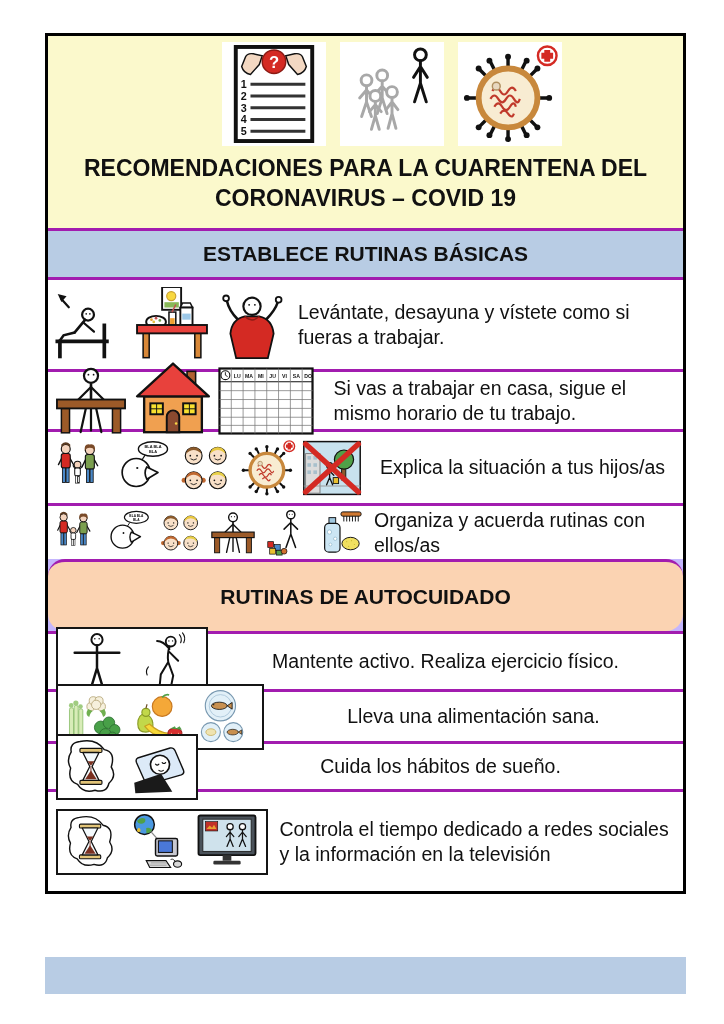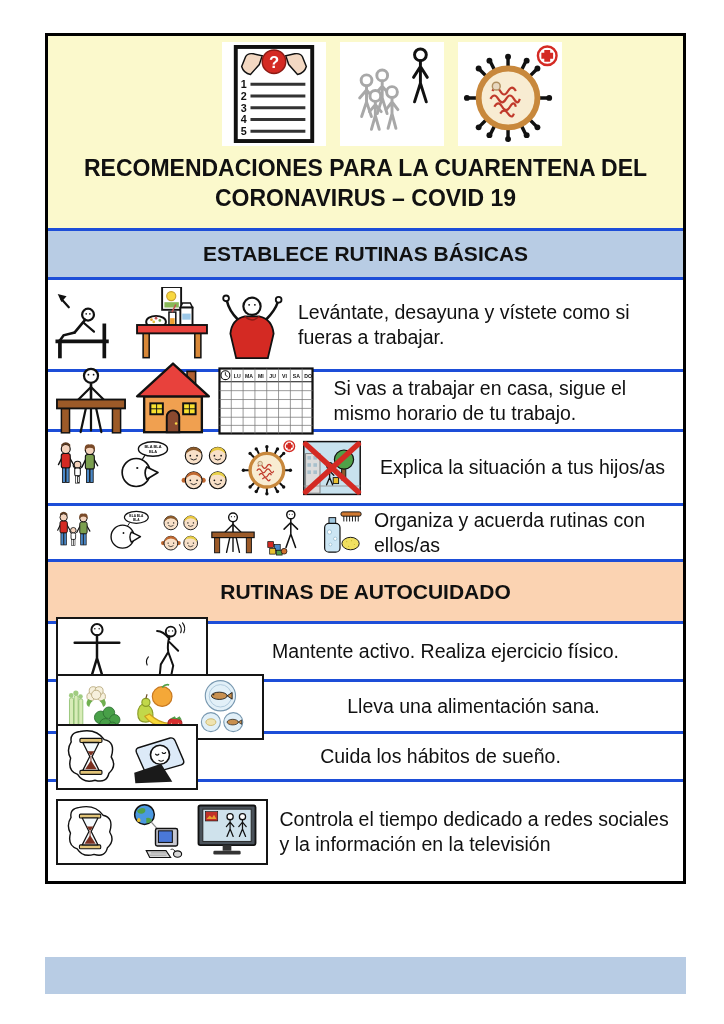--- a/index.html
+++ b/index.html
@@ -1,30 +1,30 @@
 <!DOCTYPE html>
 <html><head>
 <meta charset="utf-8">
 <style>
   html,body{margin:0;padding:0;}
   *,*:before,*:after{box-sizing:border-box;}
   body{width:724px;height:1024px;background:#ffffff;font-family:"Liberation Sans",sans-serif;color:#111;position:relative;overflow:hidden;}
   .sheet{position:absolute;left:45px;top:33px;width:641px;border:3px solid #000;background:#c4b5fd;}
   .sec{width:100%;}
-  .sec + .sec{border-top:3px solid #1d4ed8;}
+  .sec + .sec{border-top:3px solid #a21caf;}
   
   .yhead{height:192px;background:#FBF9CC;display:flex;flex-direction:column;align-items:center;padding-top:6px;}
   .hicons{display:flex;gap:14px;justify-content:center;padding-left:52px;}
   .hpicbox{width:104px;height:104px;background:#fff;display:flex;align-items:center;justify-content:center;}
   .hpic{width:98px;height:98px;}
   .title{margin-top:7px;font-weight:bold;font-size:23px;line-height:1.32;text-align:center;}
   
   .band{display:flex;align-items:center;justify-content:center;font-weight:bold;font-size:21px;text-align:center;}
   .blue{background:#B8CCE4;height:49px;}
-  .orange{background:#FBD3B2;height:62px;}
+  .orange{background:#FBD3B2;height:72px;border-radius:17px;}
   
   .row{background:#fff;display:flex;align-items:center;padding-left:6px;}
   .h92{height:92px}.h83{height:60px}.h74{height:74px}.h54{height:56px}
   .h78{height:58px}.h65{height:52px}.h64{height:48px}.h95{height:102px}
   .icons{display:flex;align-items:center;gap:6px;}
   .ibox{border:2px solid #151515;background:#fff;display:flex;align-items:center;gap:8px;padding:2px 8px;margin-left:2px;}
   .txt{flex:1;display:flex;align-items:center;justify-content:center;padding:0 10px;}
   .txt span{display:block;font-size:19.5px;line-height:1.28;}
   .w392{max-width:392px}.w330{max-width:330px}.w310{max-width:310px}.w420{max-width:420px}
   

